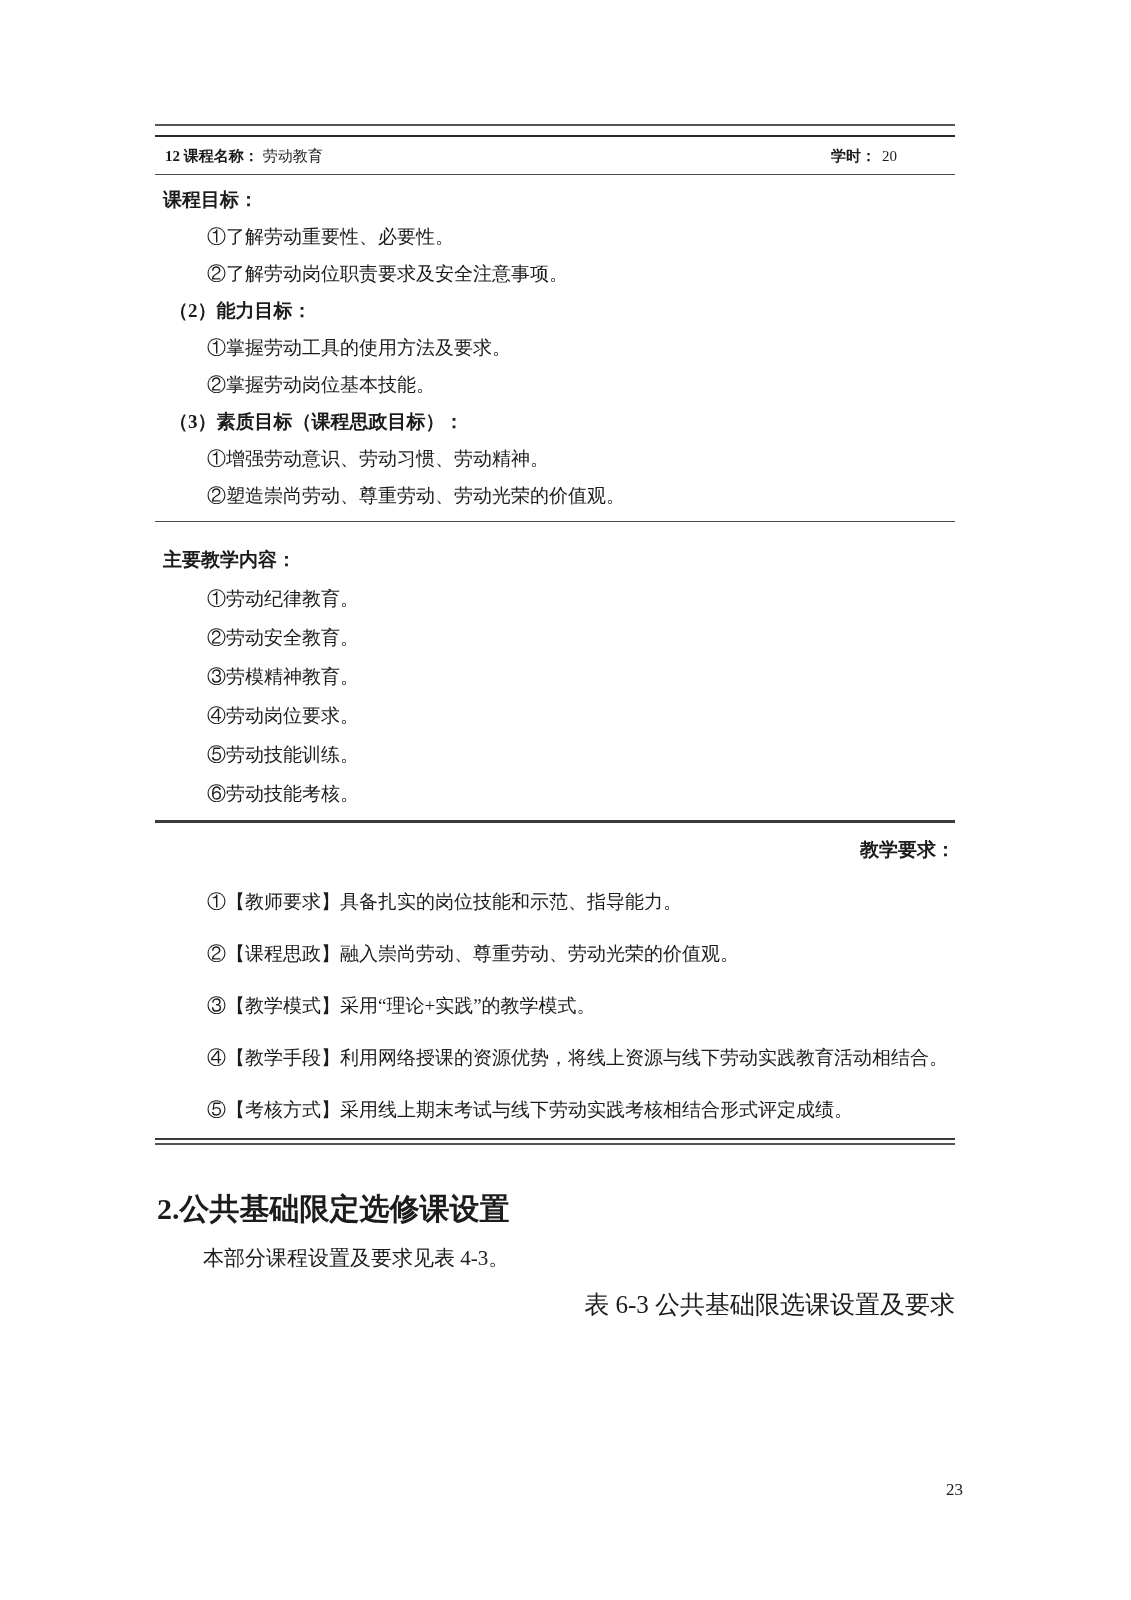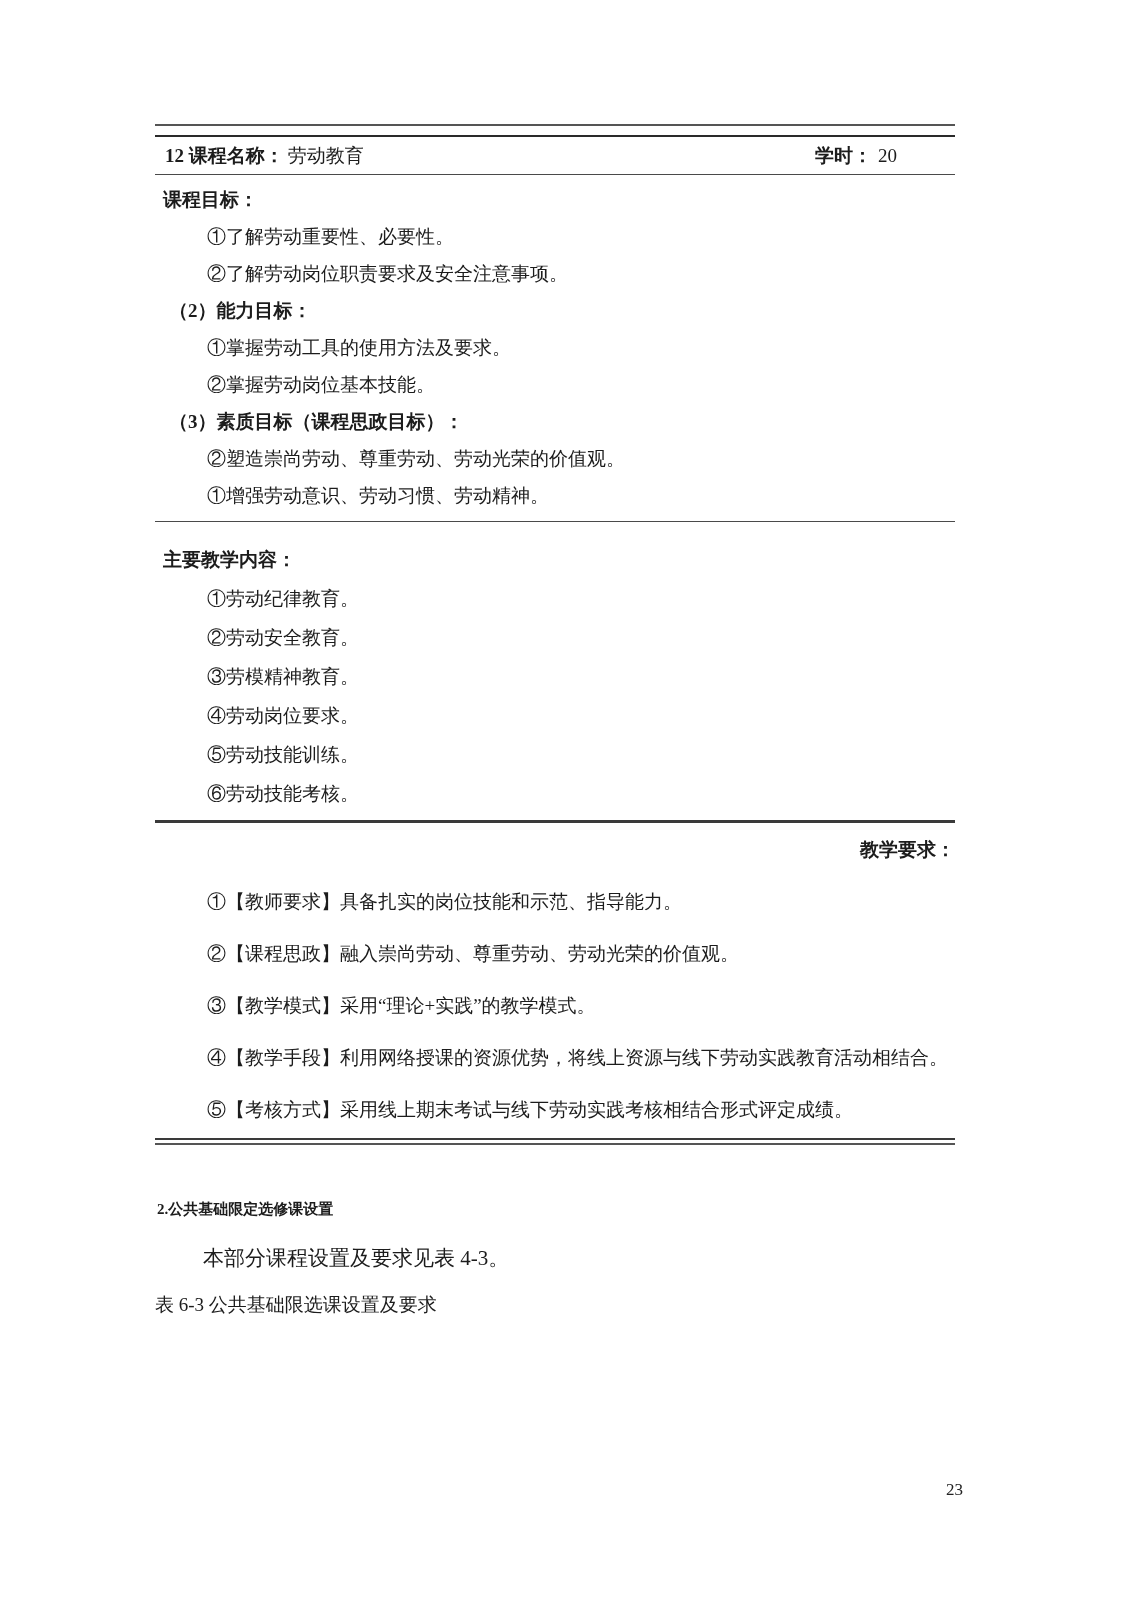--- a/index.html
+++ b/index.html
@@ -25,21 +25,21 @@
   .rule-mid   { height: 1.2px; background: #4a4a4a; }
   .rule-heavy { height: 2.2px; background: #3a3a3a; }
   .gap-top { height: 9px; }
   .gap-dbl { height: 3.5px; }
 
   .hdr-row {
     display: flex;
     justify-content: space-between;
     align-items: flex-start;
     padding: 7px 10px 6px 10px;
-    font-size: 19px;
+    font-size: 15px;
     line-height: 24px;
   }
   .b { font-weight: 700; }
   .hdr-left .course-title { font-weight: 400; margin-left: 4px; }
   .hdr-right { padding-right: 48px; }
   .hdr-right .hours-value { font-weight: 400; margin-left: 6px; }
 
   .sec { padding-bottom: 13px; }
   .sec-heading {
     font-weight: 700;
@@ -63,36 +63,36 @@
   }
   .sec-content .item { margin-top: 14px; }
   .sec-content .sec-heading { margin-top: 25px; }
   .sec-req .item { margin-top: 27px; }
   .sec-req .sec-heading { margin-top: 14px; text-align: right; }
   .sec-content { padding-bottom: 14px; }
   .sec-req { padding-bottom: 16px; }
 
   .h2 {
     font-weight: 700;
-    font-size: 15px;
+    font-size: 30px;
     line-height: 28px;
     margin-top: 50px;
     padding-left: 2px;
   }
   .para {
     font-size: 21px;
     line-height: 27px;
     margin-top: 22px;
     padding-left: 48px;
   }
   .caption {
-    font-size: 19px;
+    font-size: 25px;
     line-height: 24px;
     margin-top: 21px;
-    text-align: left;
+    text-align: right;
   }
   .page-number {
     position: absolute;
     left: 946px;
     top: 1480px;
     font-size: 17px;
     color: #222;
   }
 </style>
 </head>
@@ -121,22 +121,22 @@
         <div class="sec-heading">课程目标：</div>
 
         <div class="item">①了解劳动重要性、必要性。</div>
         <div class="item">②了解劳动岗位职责要求及安全注意事项。</div>
 
         <div class="group-title">（2）能力目标：</div>
         <div class="item">①掌握劳动工具的使用方法及要求。</div>
         <div class="item">②掌握劳动岗位基本技能。</div>
 
         <div class="group-title">（3）素质目标（课程思政目标）：</div>
+        <div class="item">①增强劳动意识、劳动习惯、劳动精神。</div>
         <div class="item">②塑造崇尚劳动、尊重劳动、劳动光荣的价值观。</div>
-        <div class="item">①增强劳动意识、劳动习惯、劳动精神。</div>
       </div>
 
       <div class="rule rule-mid"></div>
 
       <div class="sec sec-content">
         <div class="sec-heading">主要教学内容：</div>
         <div class="item">①劳动纪律教育。</div>
         <div class="item">②劳动安全教育。</div>
         <div class="item">③劳模精神教育。</div>
         <div class="item">④劳动岗位要求。</div>

